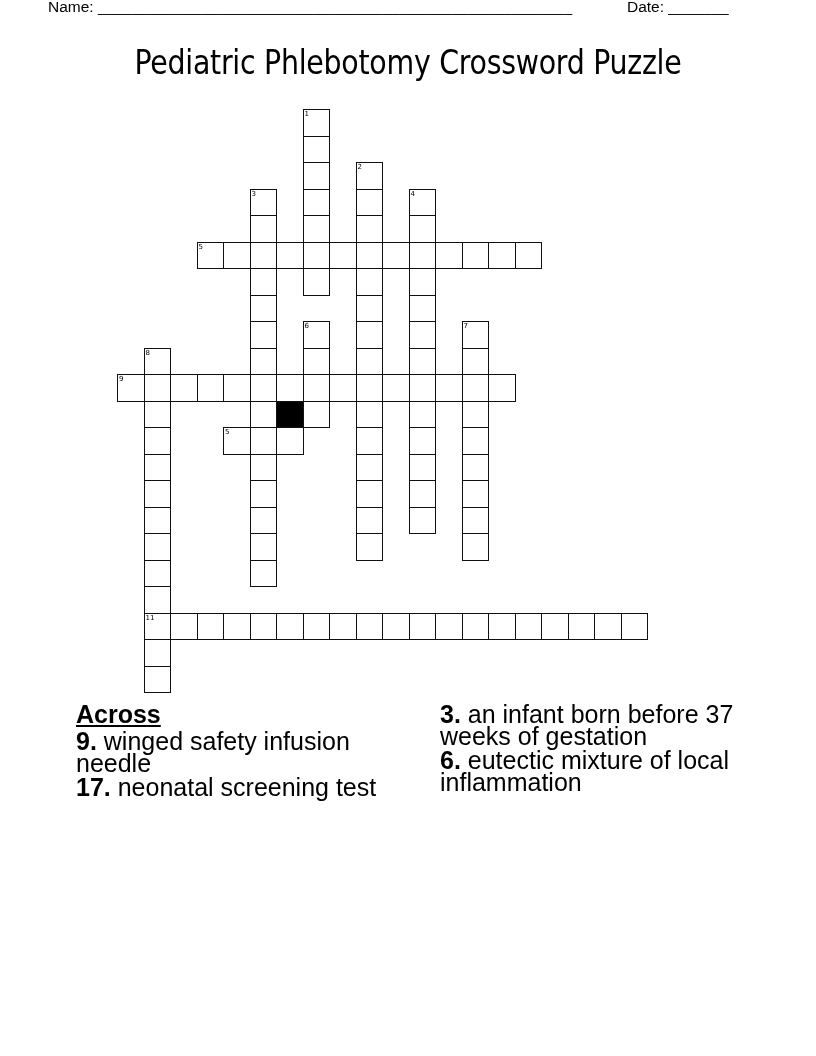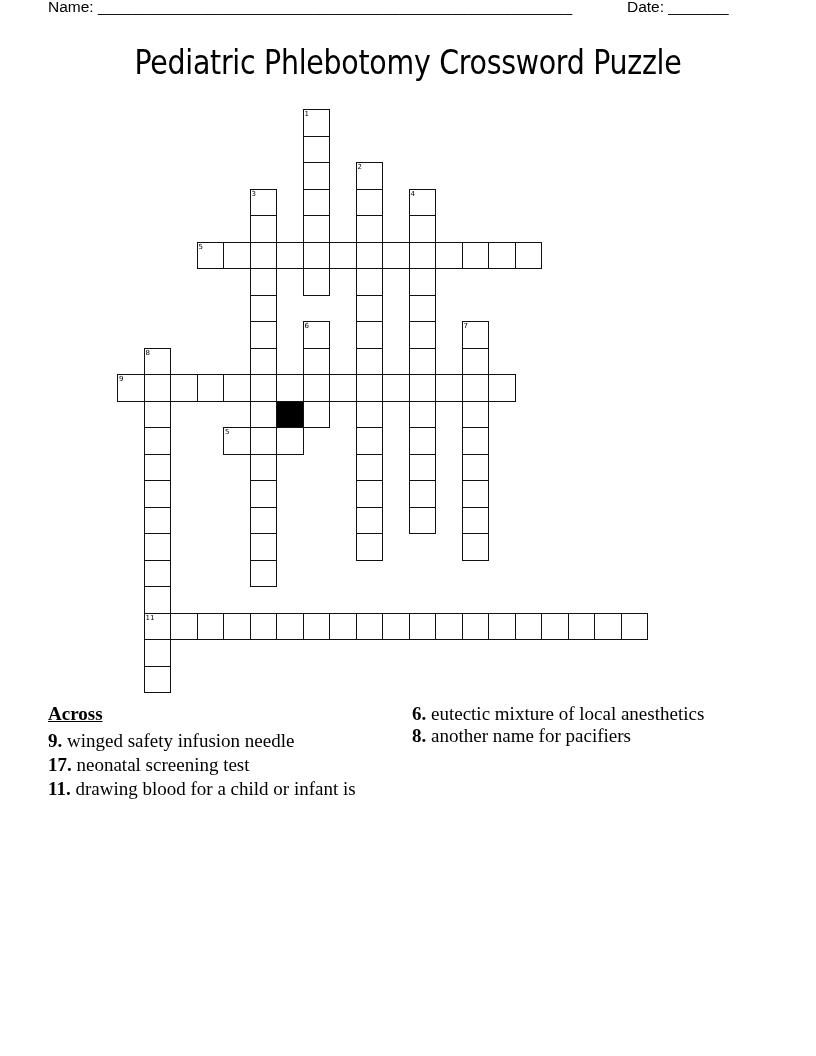--- a/index.html
+++ b/index.html
@@ -22,21 +22,21 @@
   #grid { position: absolute; left: 0; top: 0; width: 816px; height: 700px; }
   .cell {
     position: absolute; box-sizing: border-box; width: 27.5px; height: 27.5px;
     border: 1.5px solid #111; background: #fff;
   }
   .cell.black { background: #000; }
   .cell .num {
     position: absolute; left: 1px; top: 0px;
     font-family: "DejaVu Sans", sans-serif; font-size: 7px; line-height: 8px; color: #000;
   }
-  .clues { position: absolute; font-family: Liberation Serif, serif; font-size: 19px; line-height: 22px; }
+  .clues { position: absolute; font-family: Liberation Sans, sans-serif; font-size: 25px; line-height: 22px; margin-left: 28px; }
   .clues.left { left: 48px; top: 703px; width: 340px; }
   .clues.right { left: 412px; top: 703px; width: 330px; }
   .clue-head { font-weight: bold; text-decoration: underline; display: block; }
   .clue { display: block; margin-bottom: 2px; }
   .clue b { font-weight: bold; }
   .left .clue-head.down { margin-top: -2px; margin-bottom: 5px; }
   .left .clue-head.across { margin-bottom: 5px; }
 </style>
 </head>
 <body>
@@ -182,19 +182,18 @@
     <div class="cell" style="left: 567.5px; top: 612.5px;"></div>
     <div class="cell" style="left: 594px; top: 612.5px;"></div>
     <div class="cell" style="left: 620.5px; top: 612.5px;"></div>
     <div class="cell black" style="left: 276px; top: 400.5px;"></div>
   </div>
 
 <div class="clues left">
   <span class="clue-head across">Across</span>
   <span class="clue"><b>9.</b><span> winged safety infusion needle</span></span>
   <span class="clue"><b>17.</b><span> neonatal screening test</span></span>
-  <span class="clue" style="margin-bottom:0"><b>11.</b><span> drawing blood for a child or infant is</span></span>
 </div>
 
 <div class="clues right">
-  <span class="clue" style="margin-bottom:0"><b>6.</b><span> eutectic mixture of local anesthetics</span></span>
-  <span class="clue"><b>8.</b><span> another name for pacifiers</span></span>
+  <span class="clue"><b>3.</b><span> an infant born before 37 weeks of gestation</span></span>
+  <span class="clue" style="margin-bottom:0"><b>6.</b><span> eutectic mixture of local inflammation</span></span>
 </div>
 
 </body></html>

